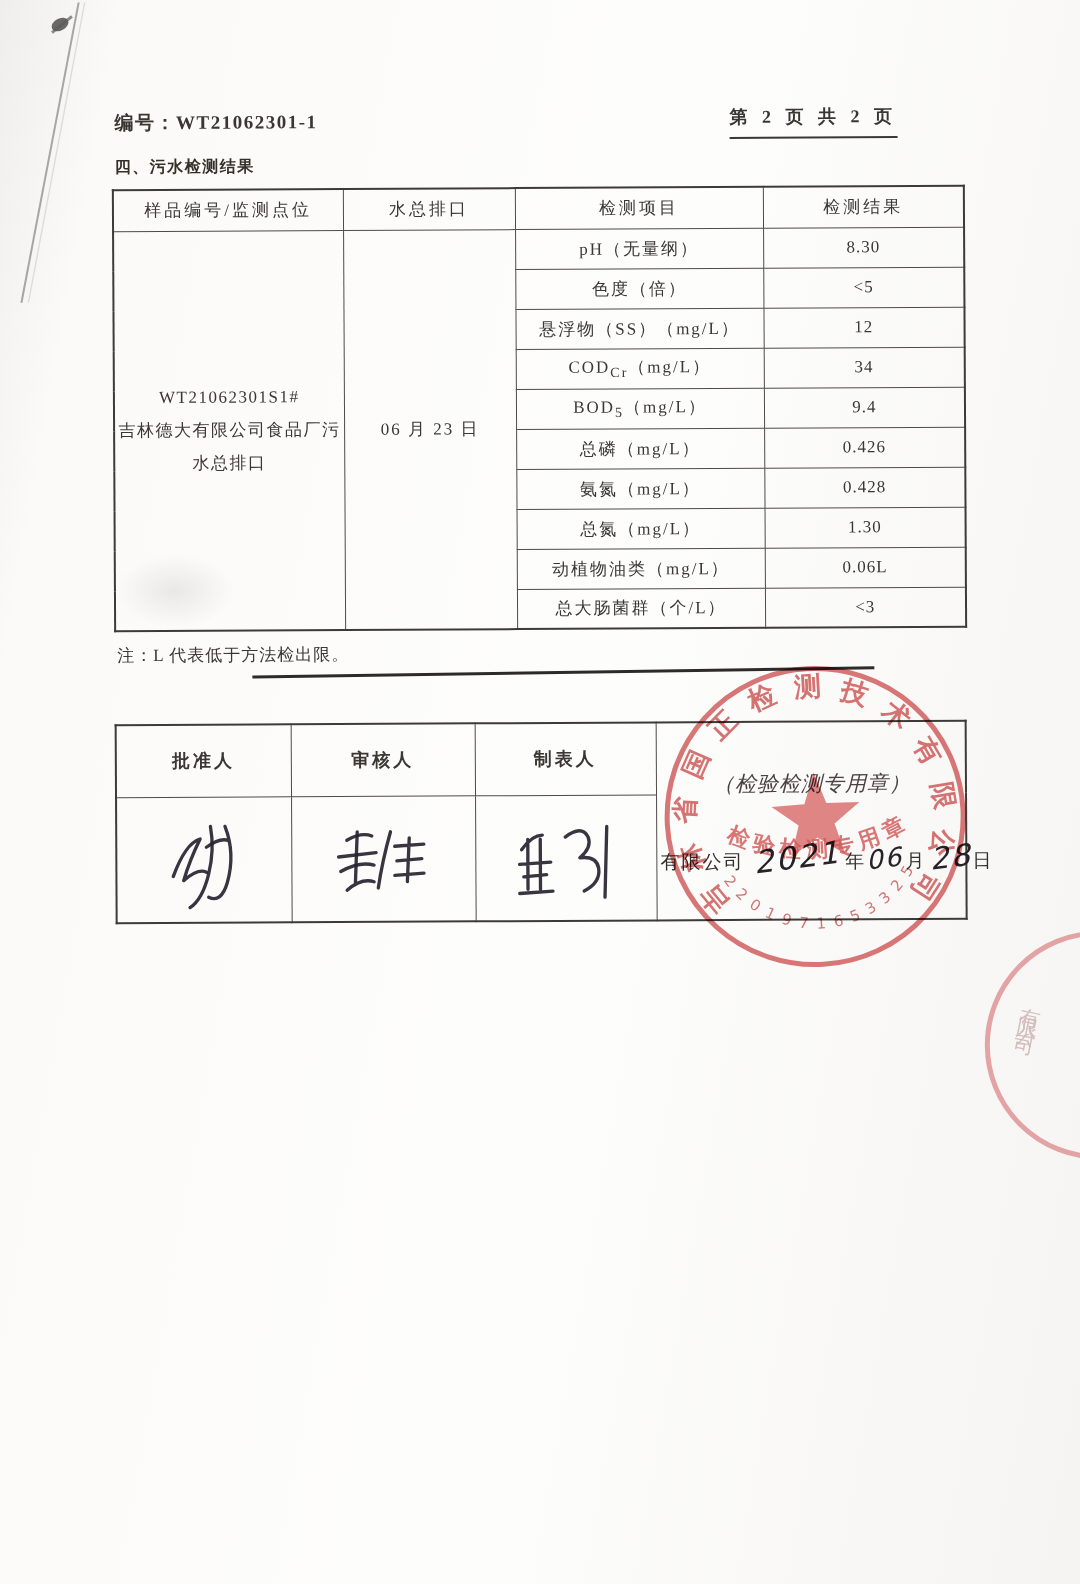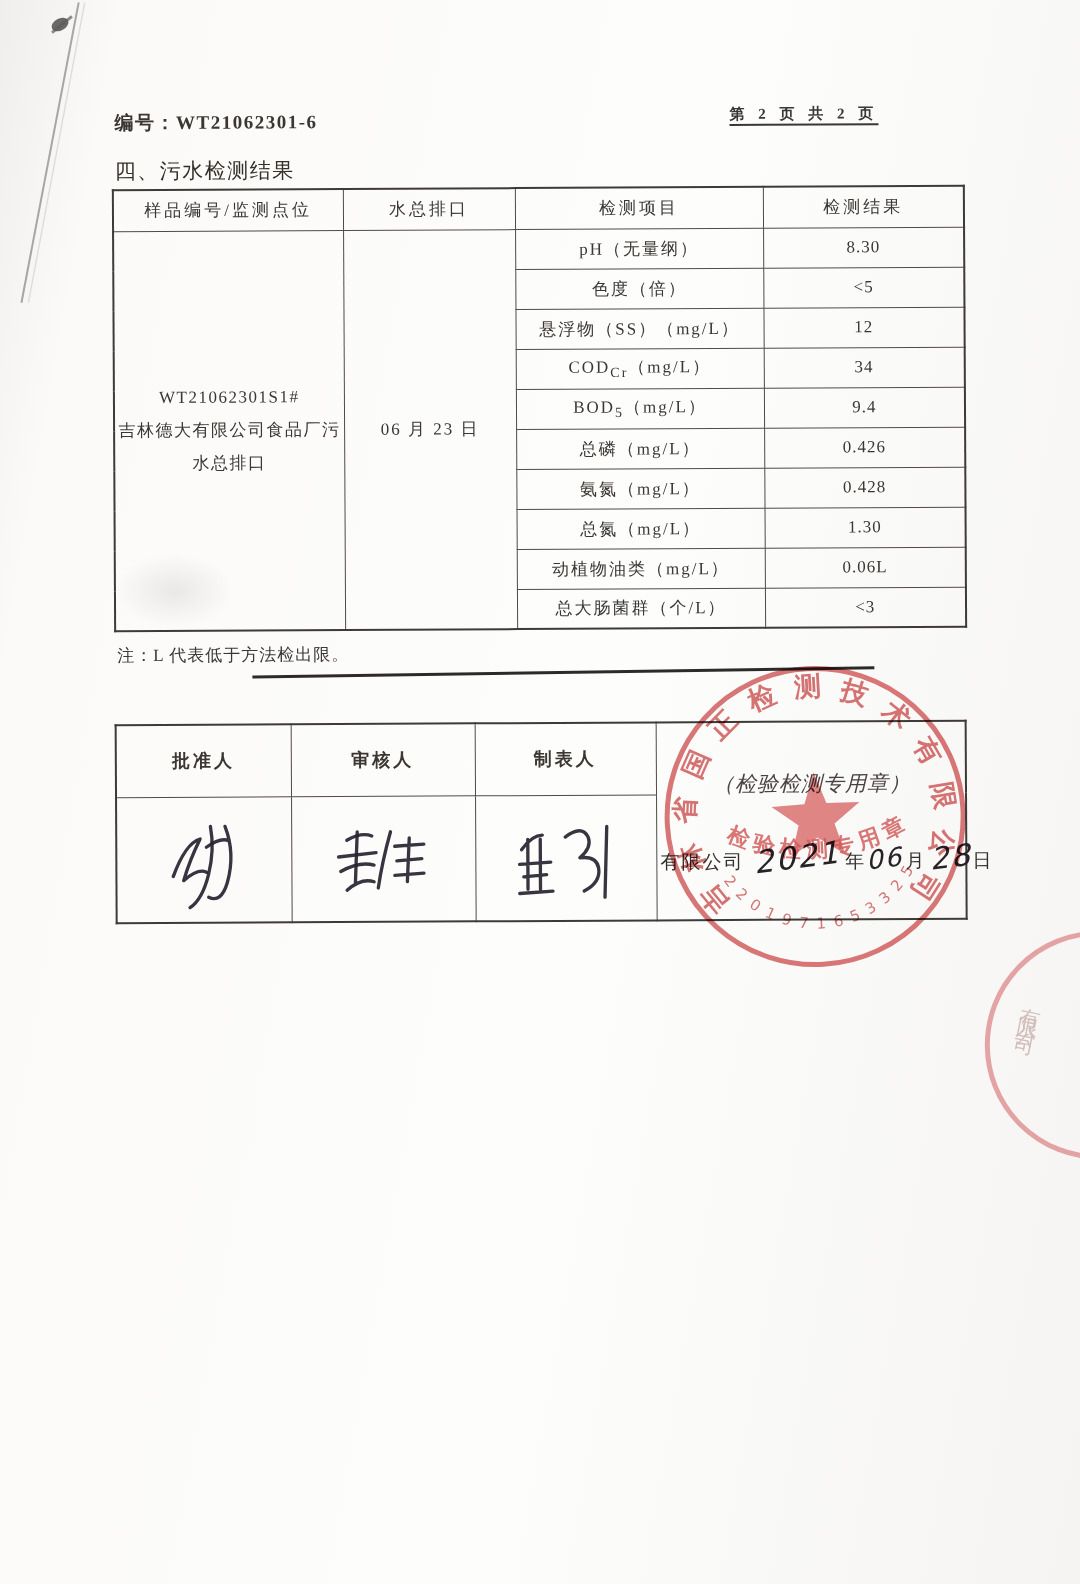--- a/index.html
+++ b/index.html
@@ -9,23 +9,23 @@
     color:#35312e; background:#ffffff; overflow:hidden;
   }
   .page {
     position:relative; width:1080px; height:1584px; overflow:hidden;
     background:linear-gradient(100deg,#efeeec 0%,#fbfaf9 9%,#fdfdfc 55%,#f5f4f2 100%);
   }
   .content { position:absolute; inset:0; transform:rotate(-0.3deg); }
 
   
   .doc-no { position:absolute; left:118px; top:108px; font-size:19px; font-weight:bold; letter-spacing:1.5px; color:#3a3632; }
-  .page-ind { position:absolute; left:733px; top:106px; font-size:15px; font-weight:bold; letter-spacing:5px; color:#3a3632;
-              border-bottom:2px solid #3a3734; padding-bottom:0; }
-  .sec-title { position:absolute; left:118px; top:155px; font-size:21px; font-weight:normal; letter-spacing:1.5px; color:#343028; }
+  .page-ind { position:absolute; left:733px; top:106px; font-size:18px; font-weight:bold; letter-spacing:5px; color:#3a3632;
+              border-bottom:2px solid #3a3734; padding-bottom:8px; }
+  .sec-title { position:absolute; left:118px; top:155px; font-size:16px; font-weight:bold; letter-spacing:1.5px; color:#343028; }
 
   
   table.results {
     position:absolute; left:115px; top:187px; width:851px;
     border-collapse:collapse; table-layout:fixed; font-size:17px; color:#3b3733;
     border:2px solid #3d3b38; background:transparent;
   }
   table.results th, table.results td { border:1px solid #4e4b48; text-align:center; vertical-align:middle; }
   table.results th { height:41px; font-weight:normal; letter-spacing:3px; }
   table.results td { height:40px; }
@@ -88,21 +88,21 @@
   <div class="content">
 
     <svg class="corner" viewBox="0 0 130 310">
       <line x1="84" y1="-6" x2="24" y2="300" stroke="#8b8b8b" stroke-width="2" opacity="0.75"></line>
       <line x1="90" y1="-6" x2="31" y2="300" stroke="#9c9c9c" stroke-width="1.4" opacity="0.28"></line>
       <ellipse cx="64" cy="22" rx="9" ry="6" fill="#4f4f4f" opacity="0.85" transform="rotate(-28 64 22)"></ellipse>
       <line x1="56" y1="30" x2="76" y2="14" stroke="#5c5c5c" stroke-width="3" opacity="0.7"></line>
     </svg>
 
     <div class="doc-no">
-      <span>编号：</span><span>WT21062301-6</span>
+      <span>编号：</span><span>WT21062301-1</span>
     </div>
     <div class="page-ind">第 2 页 共 2 页</div>
     <div class="sec-title">四、污水检测结果</div>
 
     <table class="results">
       <colgroup>
         <col style="width:230px">
           <col style="width:172px">
           <col style="width:248px">
           <col style="width:201px">

